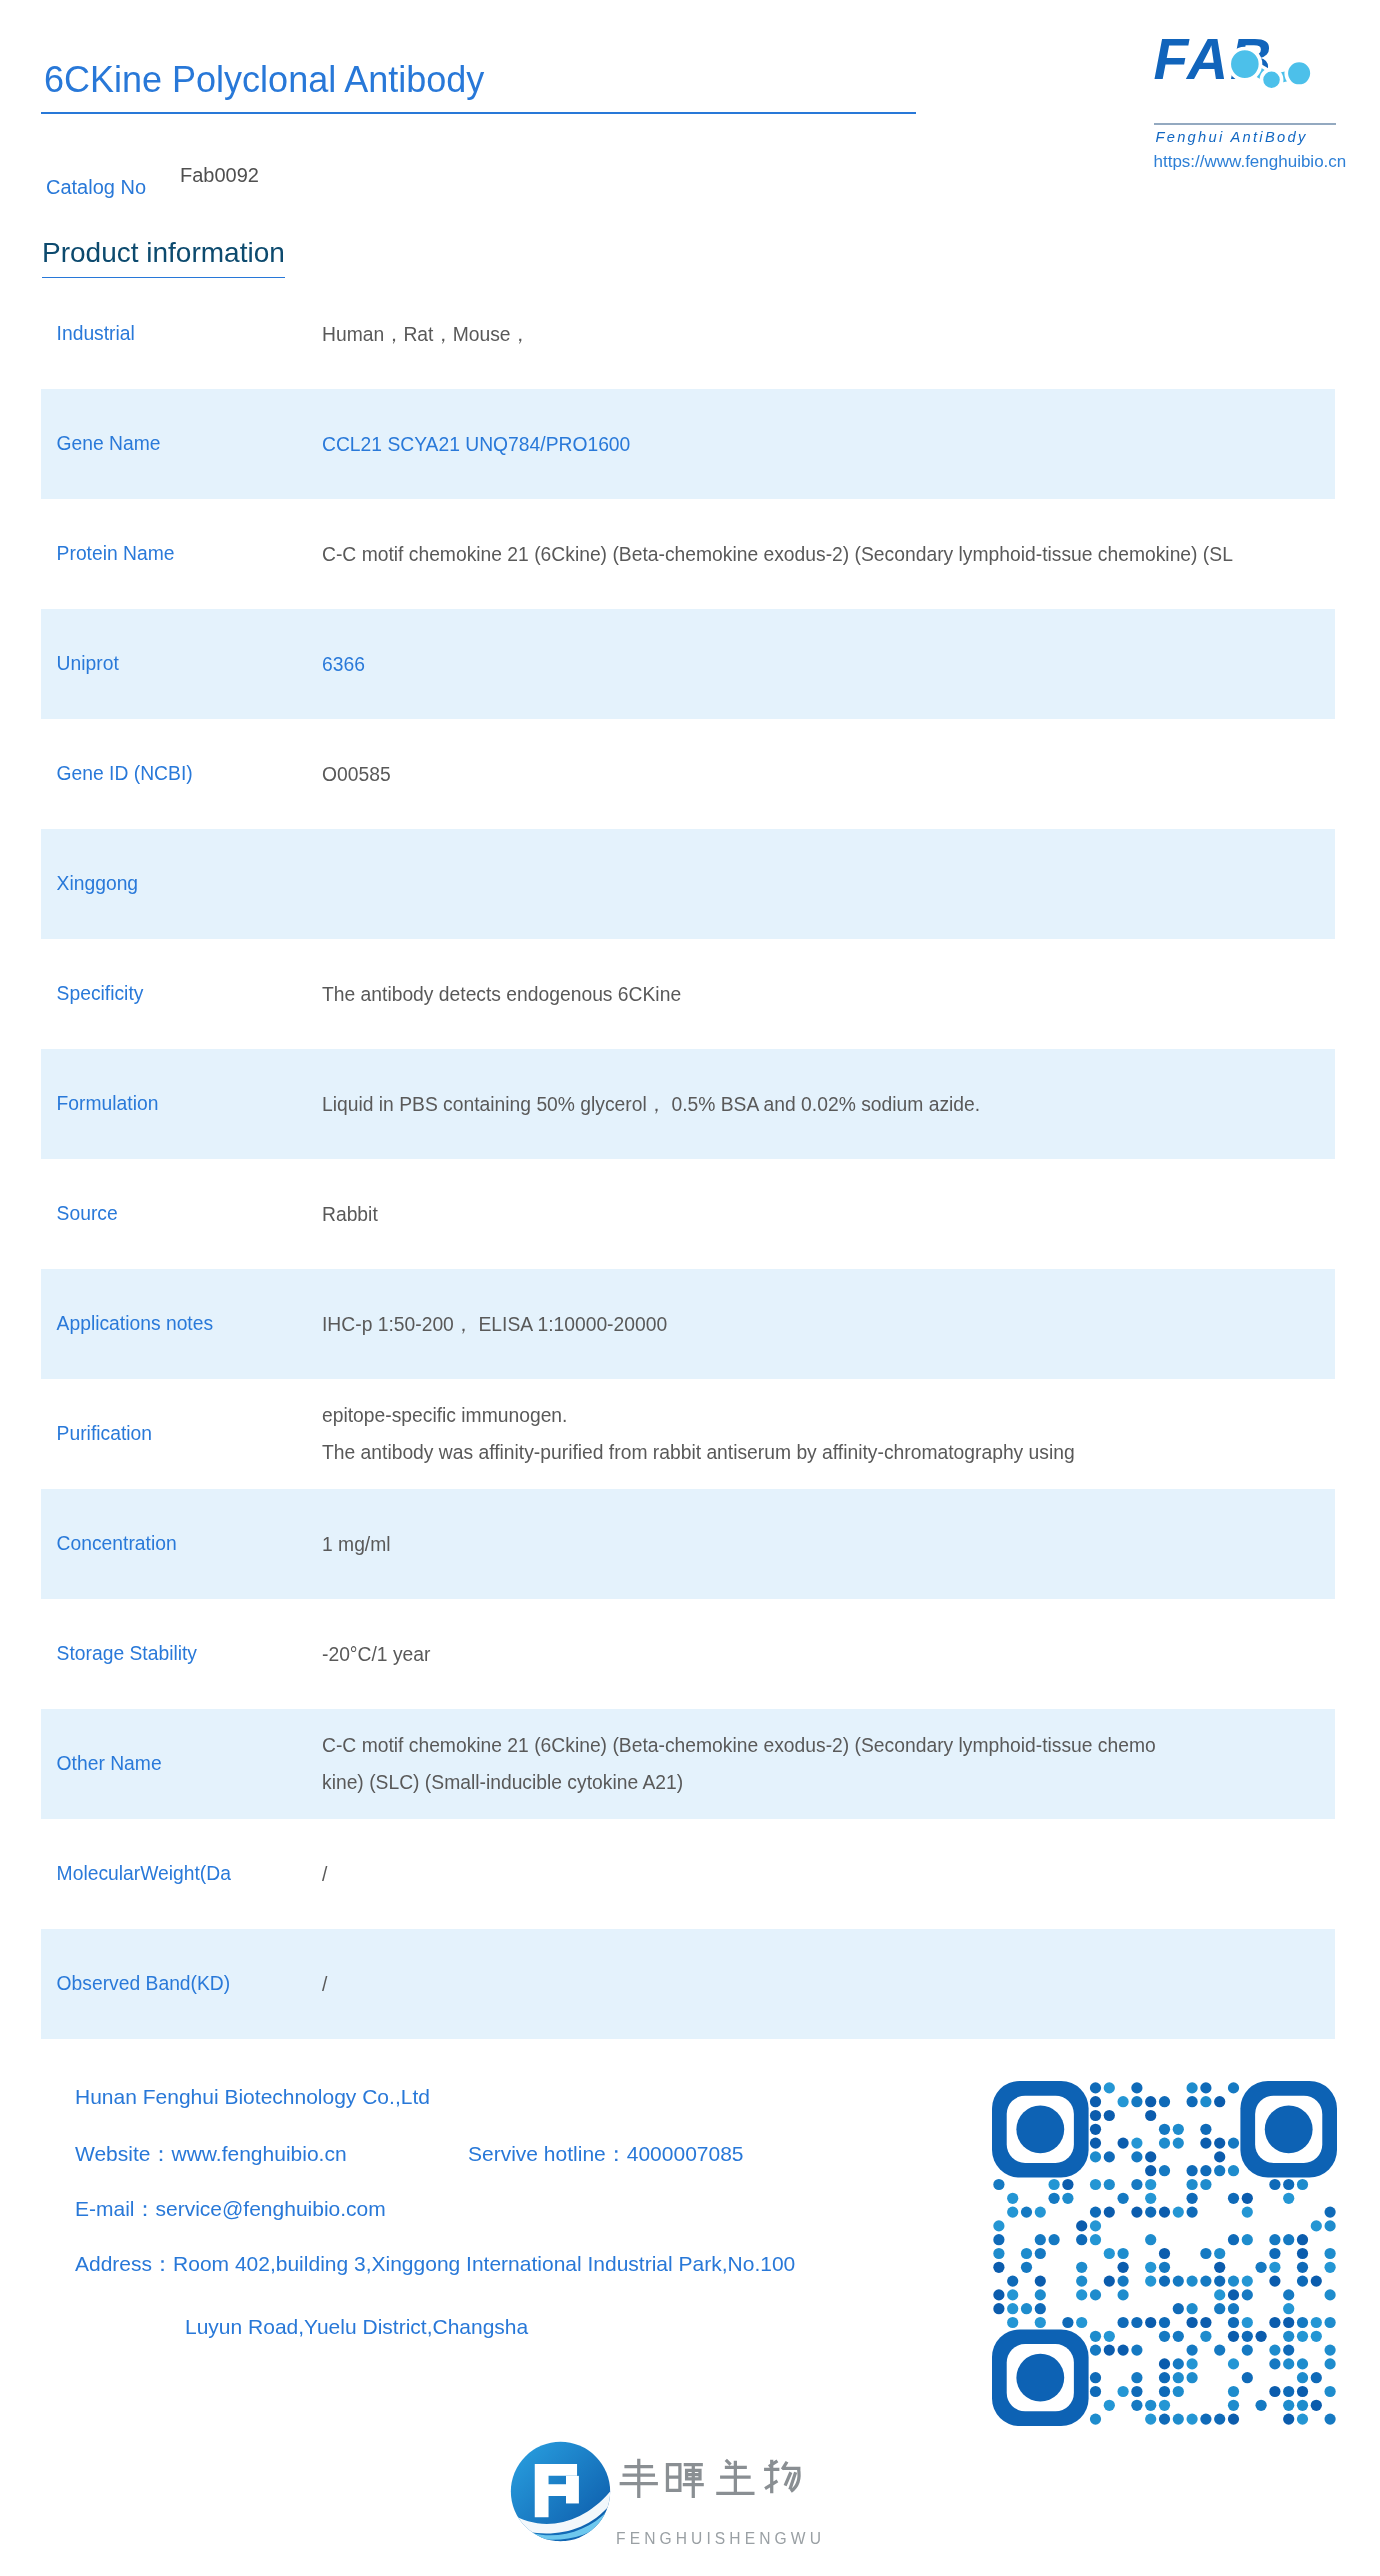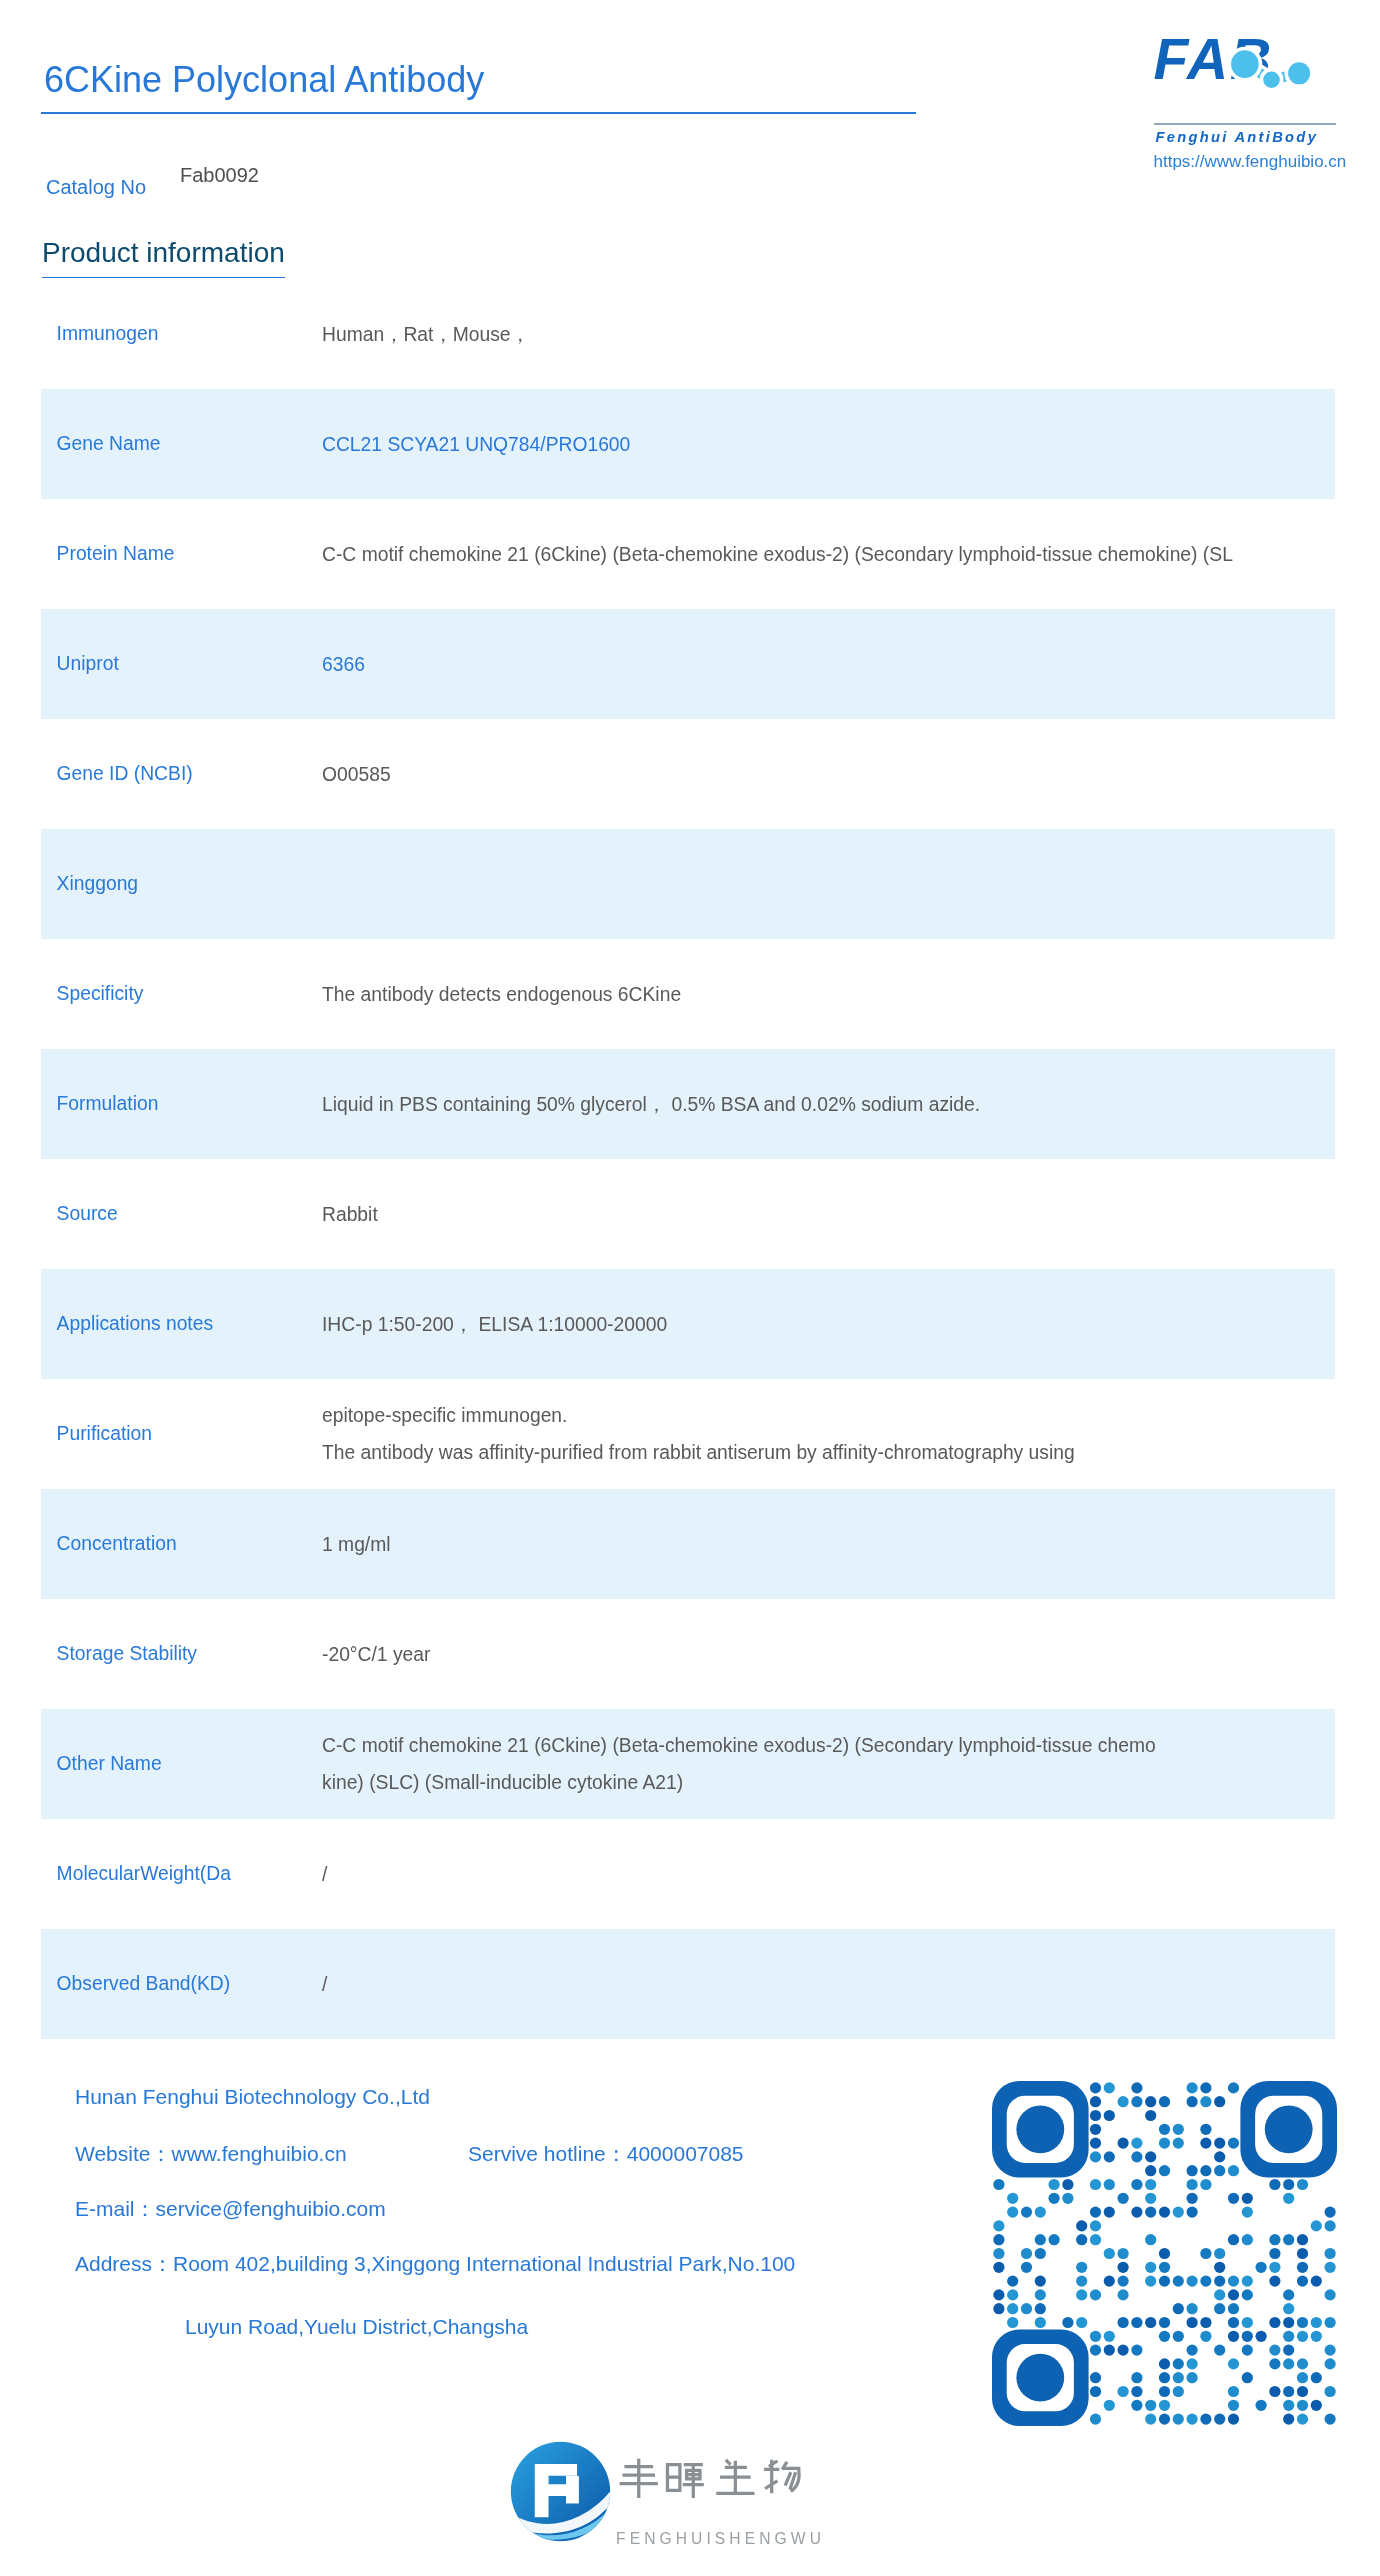--- a/index.html
+++ b/index.html
@@ -13,21 +13,21 @@
   .catalog-label{left:46px;top:176px;font-size:20px;color:#2878d8;}
   .catalog-value{left:180px;top:164px;font-size:20px;color:#4f4f4f;}
   .section-heading{left:42px;top:237px;font-size:28px;color:#0c4a6e;
                    padding-bottom:8.3px;border-bottom:1.8px solid #2878d8;}
 
   
   .fab-logo{left:1148px;top:31px;width:190px;height:120px;}
   .fab-text{position:absolute;left:5.5px;top:0px;font-size:57px;line-height:57px;font-weight:800;
             font-style:italic;color:#1164bb;letter-spacing:1.8px;}
   .fab-rule{position:absolute;left:5.5px;top:92px;width:182px;height:1.8px;background:#93a9c0;}
-  .fab-subtitle{position:absolute;left:7.4px;top:98px;font-size:14.7px;font-weight:700;font-style:italic;
+  .fab-subtitle{position:absolute;left:7.4px;top:98px;font-size:14.7px;font-weight:400;font-style:italic;
             color:#1267c2;letter-spacing:2.3px;white-space:nowrap;}
   .fab-url{position:absolute;left:5.5px;top:121px;font-size:17px;color:#2d7fd6;white-space:nowrap;}
 
   
   #product-table{left:41px;top:279px;width:1294px;}
   .row{position:relative;height:110px;}
   .row.shaded{background:#e4f2fc;}
   .cell-label{position:absolute;left:15.6px;top:50%;transform:translateY(-50%);
               color:#2979d9;font-size:19.3px;white-space:nowrap;}
   .cell-value{position:absolute;left:281px;top:50%;transform:translateY(-50%);
@@ -78,21 +78,21 @@
         <circle cx="164" cy="46" r="14"></circle>
       </g>
     </svg>
     <div class="fab-rule"></div>
     <div class="fab-subtitle">Fenghui AntiBody</div>
     <div class="fab-url">https://www.fenghuibio.cn</div>
   </div>
 
   <div class="abs" id="product-table">
       <div class="row">
-        <div class="cell-label">Immunogen</div>
+        <div class="cell-label">Industrial</div>
         <div class="cell-value">Human，Rat，Mouse，</div>
       </div>
       <div class="row shaded">
         <div class="cell-label">Gene Name</div>
         <div class="cell-value blue">CCL21 SCYA21 UNQ784/PRO1600</div>
       </div>
       <div class="row">
         <div class="cell-label">Protein Name</div>
         <div class="cell-value nowrap">C-C motif chemokine 21 (6Ckine) (Beta-chemokine exodus-2) (Secondary lymphoid-tissue chemokine) (SL</div>
       </div>

